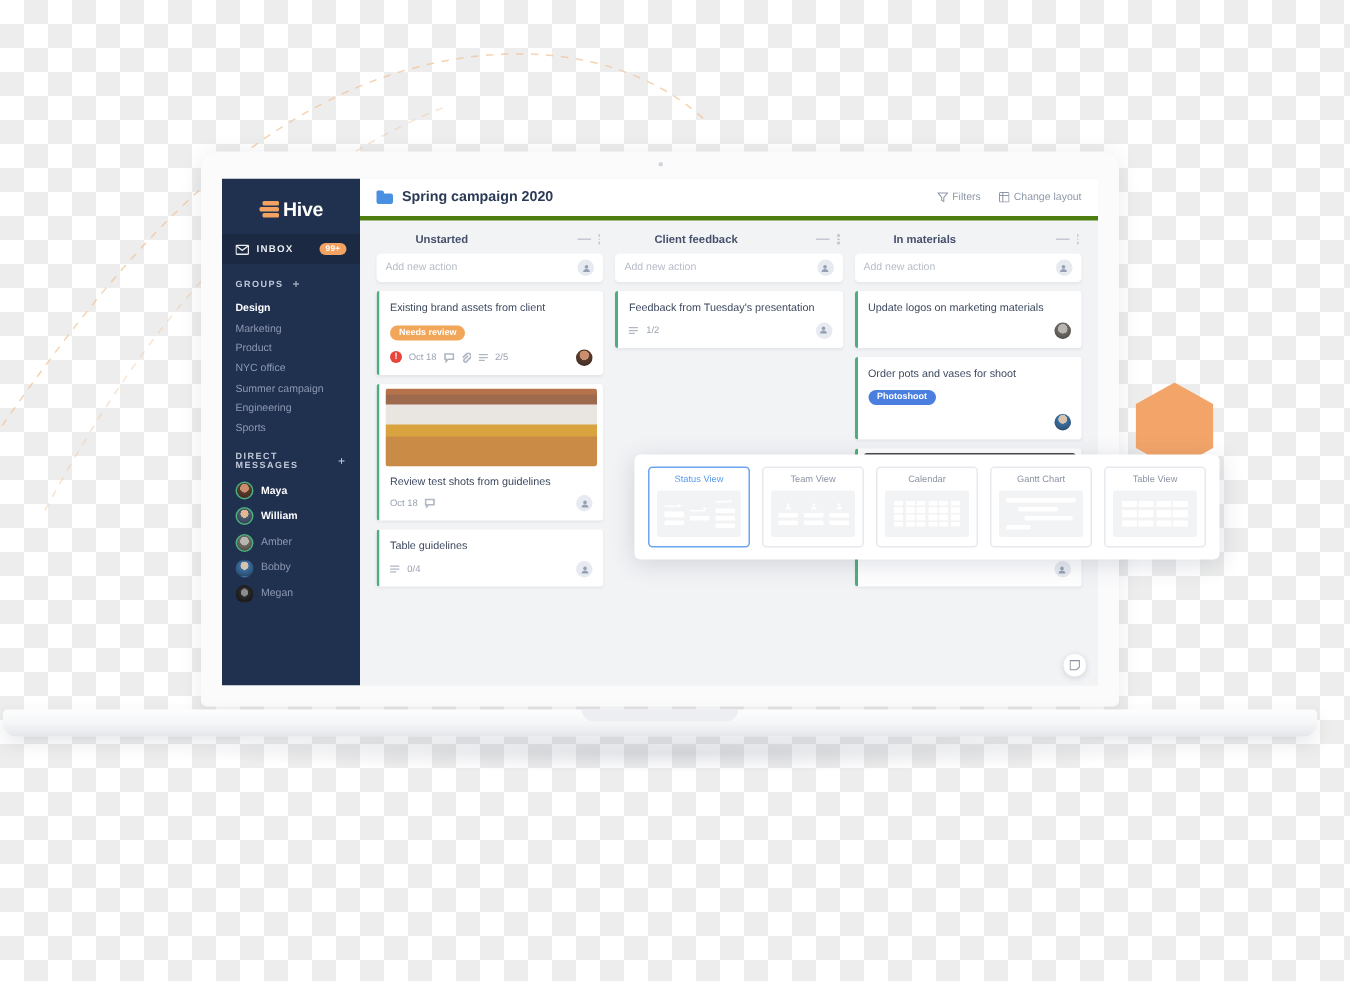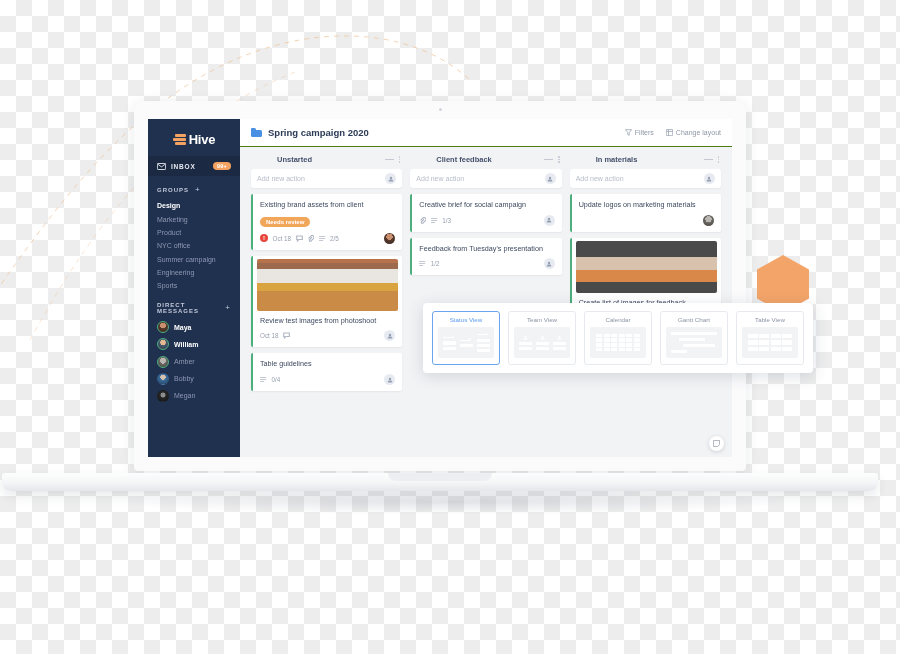--- a/index.html
+++ b/index.html
@@ -97,21 +97,21 @@
     width: 12px; height: 12px; border-radius: 50%;
     flex: 0 0 12px; background-size: cover; background-position: center;
     border: 1.2px solid transparent;
   }
   .av.on { border-color: #4caf7d; }
 
   
   .board { flex: 1; background: #f2f3f5; display: flex; flex-direction: column; min-width: 0; }
   .board-top {
     height: 28px; background: #fff; display: flex; align-items: center;
-    padding: 0 11px; gap: 6px; border-bottom: 1px solid #4d7c0f;
+    padding: 0 11px; gap: 6px; border-bottom: 3px solid #4d7c0f;
   }
   .folder-ic { width: 11px; height: 9px; position: relative; flex: 0 0 11px; }
   .folder-ic::before {
     content:""; position:absolute; left:0; top:1.5px; width:11px; height:7.5px;
     background:#4a90e2; border-radius:1.5px;
   }
   .folder-ic::after {
     content:""; position:absolute; left:0; top:0; width:5px; height:2.5px;
     background:#4a90e2; border-radius:1px 1.5px 0 0;
   }
@@ -367,21 +367,21 @@
                     <svg class="mi solid" viewBox="0 0 10 10">
                       <rect x="0" y="1.4" width="9" height="1.2" rx=".5"></rect>
                       <rect x="0" y="4.2" width="9" height="1.2" rx=".5"></rect>
                       <rect x="0" y="7" width="6" height="1.2" rx=".5"></rect>
                     </svg>
                     <span class="meta-txt">2/5</span>
                     <span class="ph" style="background-image:radial-gradient(circle at 50% 35%, #c98f6f 0 34%, #5a3b2e 36%, #34231b 100%)"></span>
                   </div></div>
                 <div class="card photo">
                   <div class="card-photo" style="background-image:linear-gradient(180deg,#b5724b 0 8%, #9e6a4d 8% 20%, #e9e6e2 20% 46%, #d9a33f 46% 62%, #c98b45 62% 100%)"></div>
-                  <div class="card-title">Review test images from photoshoot</div>
+                  <div class="card-title">Review test shots from guidelines</div>
                   <div class="meta">
                     <span class="meta-txt">Oct 18</span>
                     <svg class="mi" viewBox="0 0 10 10">
                       <path d="M1 1.4h8v5H4L2 8.4V6.4H1z"></path>
                     </svg>
                     <span class="assignee" style="margin-left:auto">
                       <svg viewBox="0 0 10 10">
                         <circle cx="5" cy="3.2" r="2"></circle>
                         <path d="M1.2 9c0-2.1 1.7-3.4 3.8-3.4S8.8 6.9 8.8 9z"></path>
                       </svg>
@@ -421,40 +421,20 @@
                 <div class="add-action">
                   <span>Add new action</span>
                   <span class="assignee">
                     <svg viewBox="0 0 10 10">
                       <circle cx="5" cy="3.2" r="2"></circle>
                       <path d="M1.2 9c0-2.1 1.7-3.4 3.8-3.4S8.8 6.9 8.8 9z"></path>
                     </svg>
                   </span>
                 </div>
                 <div class="card">
-                  <div class="card-title">Creative brief for social campaign</div>
-                  <div class="meta">
-                    <svg class="mi" viewBox="0 0 10 10">
-                      <path d="M7.2 3 3.8 6.4a1.5 1.5 0 1 0 2.1 2.1l3.3-3.3a2.6 2.6 0 1 0-3.7-3.7L2.2 4.9"></path>
-                    </svg>
-                    <svg class="mi solid" viewBox="0 0 10 10">
-                      <rect x="0" y="1.4" width="9" height="1.2" rx=".5"></rect>
-                      <rect x="0" y="4.2" width="9" height="1.2" rx=".5"></rect>
-                      <rect x="0" y="7" width="6" height="1.2" rx=".5"></rect>
-                    </svg>
-                    <span class="meta-txt">1/3</span>
-                    <span class="assignee" style="margin-left:auto">
-                      <svg viewBox="0 0 10 10">
-                        <circle cx="5" cy="3.2" r="2"></circle>
-                        <path d="M1.2 9c0-2.1 1.7-3.4 3.8-3.4S8.8 6.9 8.8 9z"></path>
-                      </svg>
-                    </span>
-                  </div>
-                </div>
-                <div class="card">
                   <div class="card-title">Feedback from Tuesday's presentation</div>
                   <div class="meta">
                     <svg class="mi solid" viewBox="0 0 10 10">
                       <rect x="0" y="1.4" width="9" height="1.2" rx=".5"></rect>
                       <rect x="0" y="4.2" width="9" height="1.2" rx=".5"></rect>
                       <rect x="0" y="7" width="6" height="1.2" rx=".5"></rect>
                     </svg>
                     <span class="meta-txt">1/2</span>
                     <span class="assignee" style="margin-left:auto">
                       <svg viewBox="0 0 10 10">
@@ -485,20 +465,23 @@
                       <path d="M1.2 9c0-2.1 1.7-3.4 3.8-3.4S8.8 6.9 8.8 9z"></path>
                     </svg>
                   </span>
                 </div>
                 <div class="card">
                   <div class="card-title">Update logos on marketing materials</div>
                   <div class="meta">
                     <span class="ph" style="background-image:radial-gradient(circle at 50% 38%, #b9b6b1 0 35%, #6e6b66 37%, #3f3d3a 100%)"></span>
                   </div>
                 </div>
+                <div class="card"><div class="card-title">Order pots and vases for shoot</div><span class="badge blue">Photoshoot</span><div class="meta">
+                    <span class="ph" style="background-image:radial-gradient(circle at 50% 32%, #d7c2ad 0 30%, #3b6fa0 33%, #24415f 100%)"></span>
+                  </div></div>
                 <div class="card photo">
                   <div class="card-photo" style="background-image:linear-gradient(180deg,#4a4a4a 0 30%, #d8c1ad 30% 55%, #d9884a 55% 78%, #4a4a4a 78% 100%)"></div>
                   <div class="card-title">Create list of images for feedback</div>
                   <div class="meta">
                     <span class="assignee" style="margin-left:auto">
                       <svg viewBox="0 0 10 10">
                         <circle cx="5" cy="3.2" r="2"></circle>
                         <path d="M1.2 9c0-2.1 1.7-3.4 3.8-3.4S8.8 6.9 8.8 9z"></path>
                       </svg>
                     </span>

